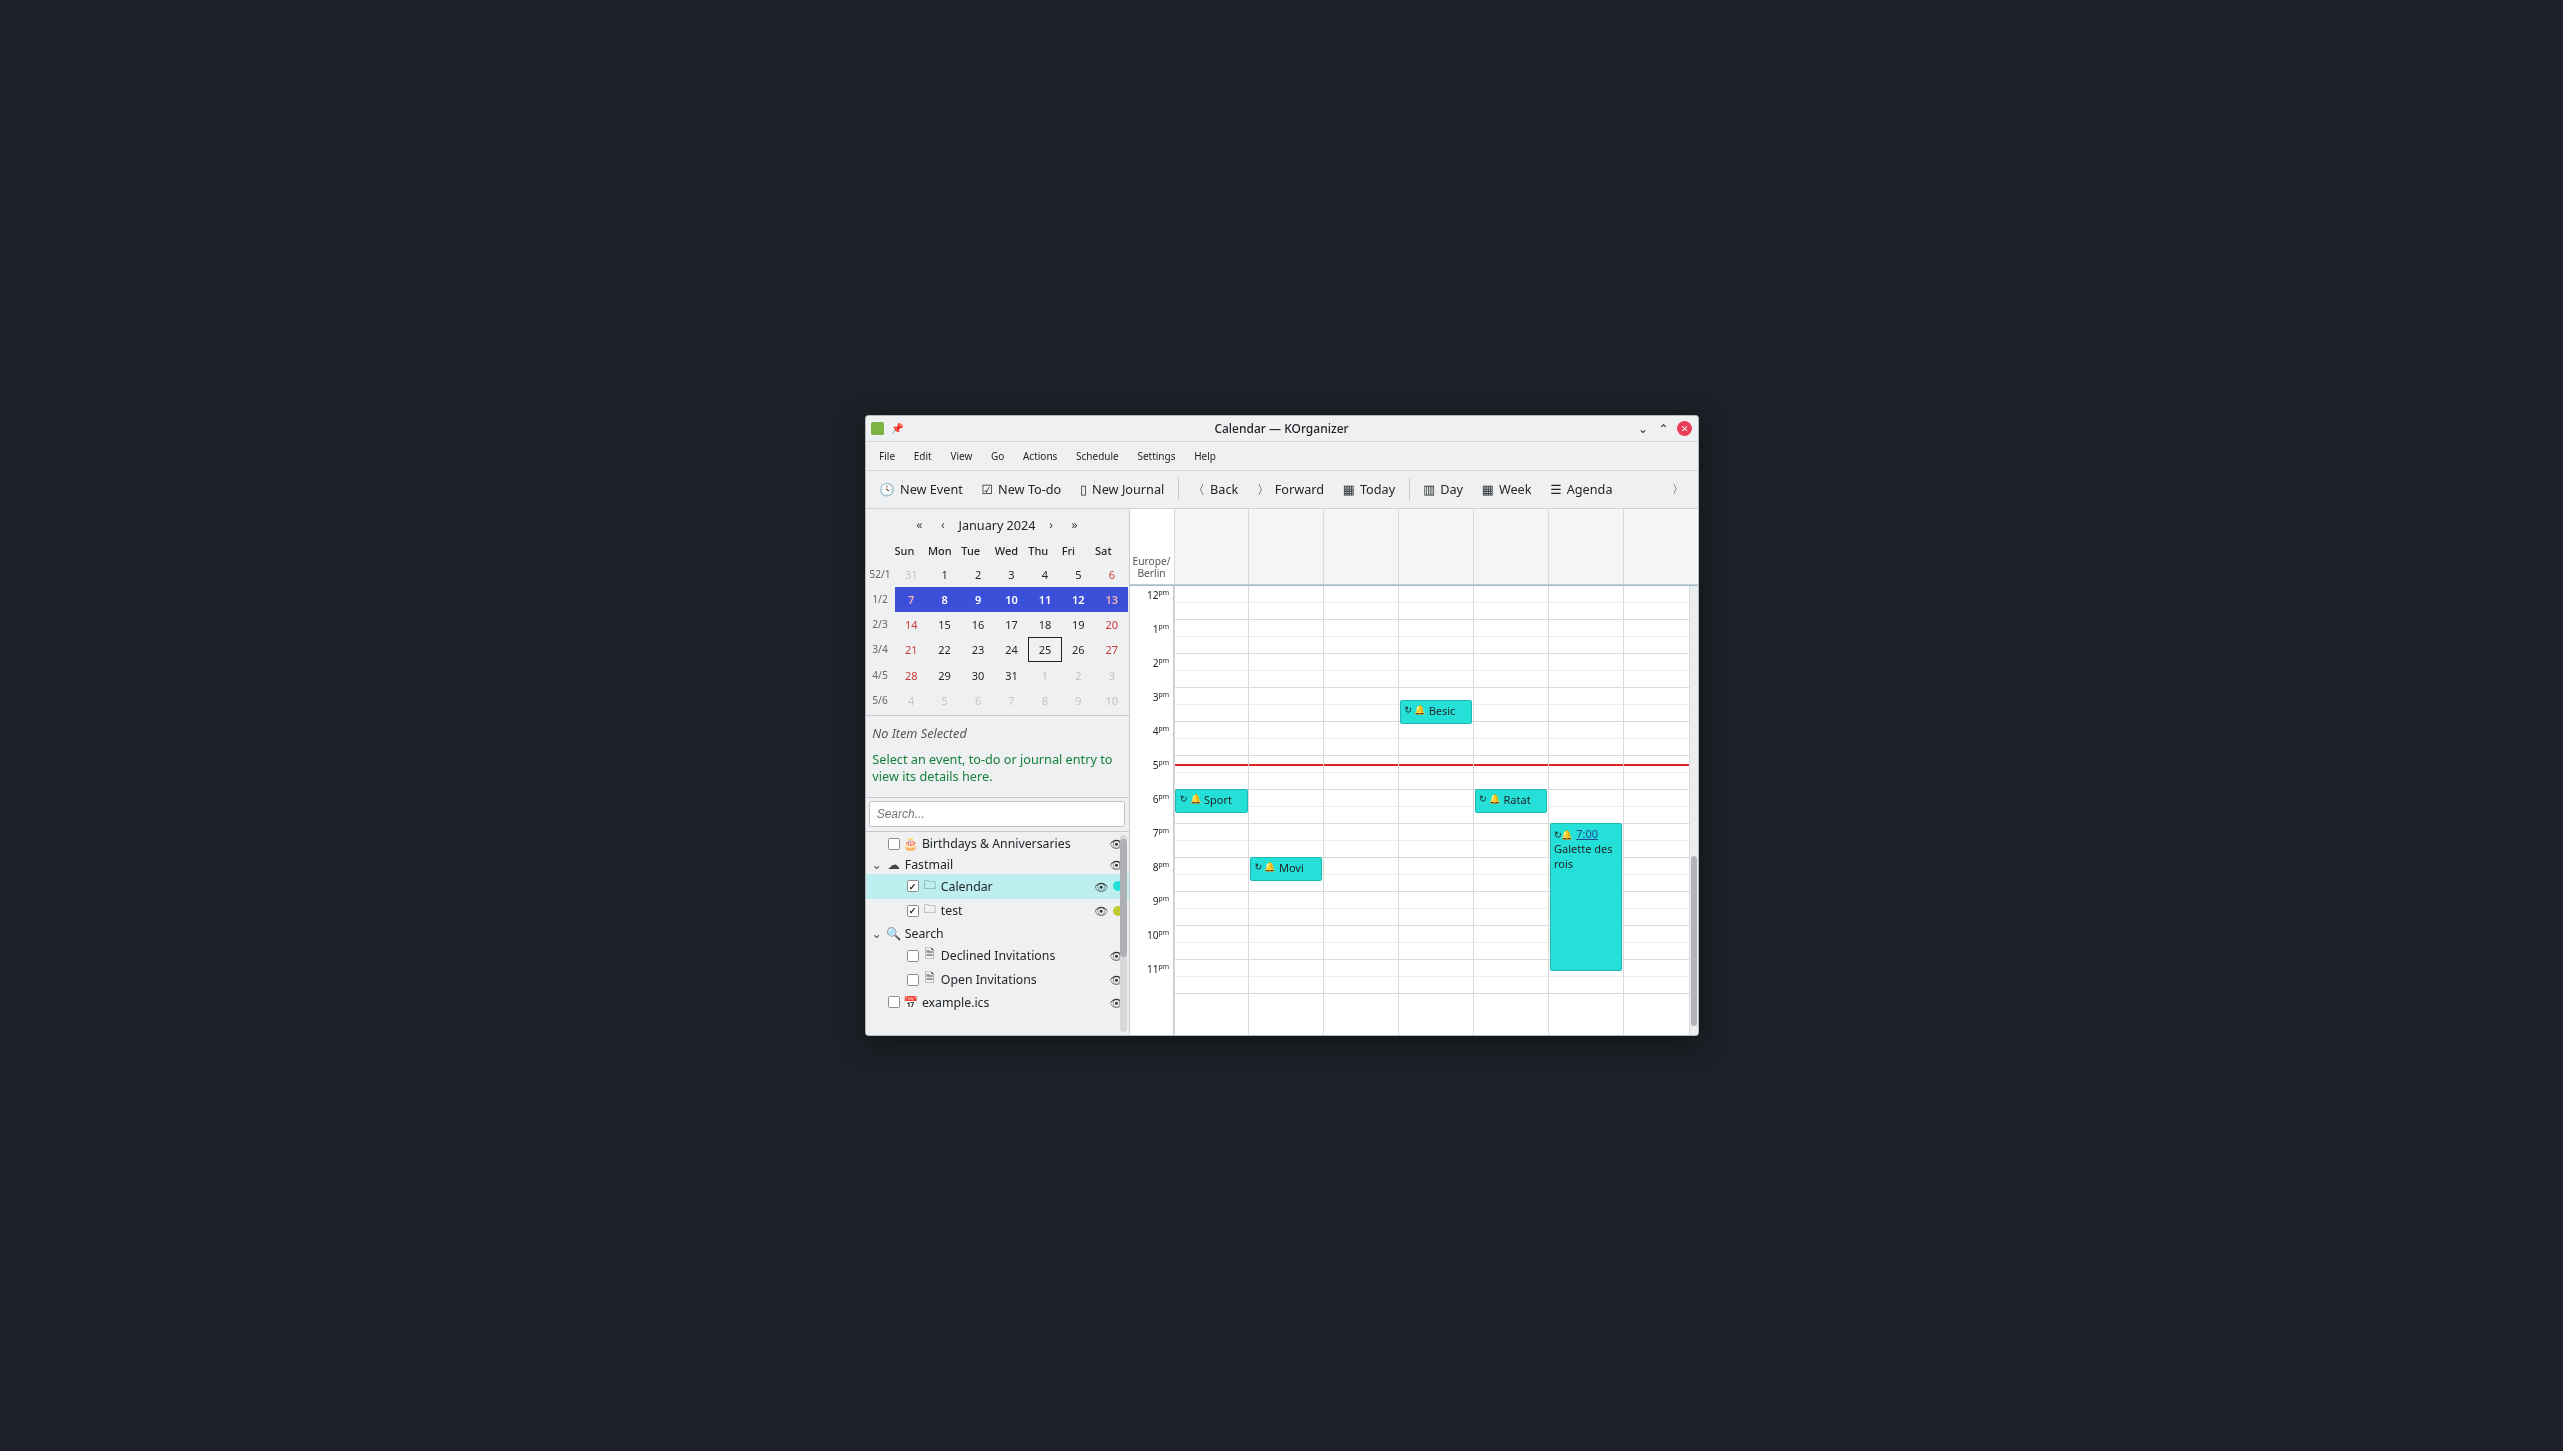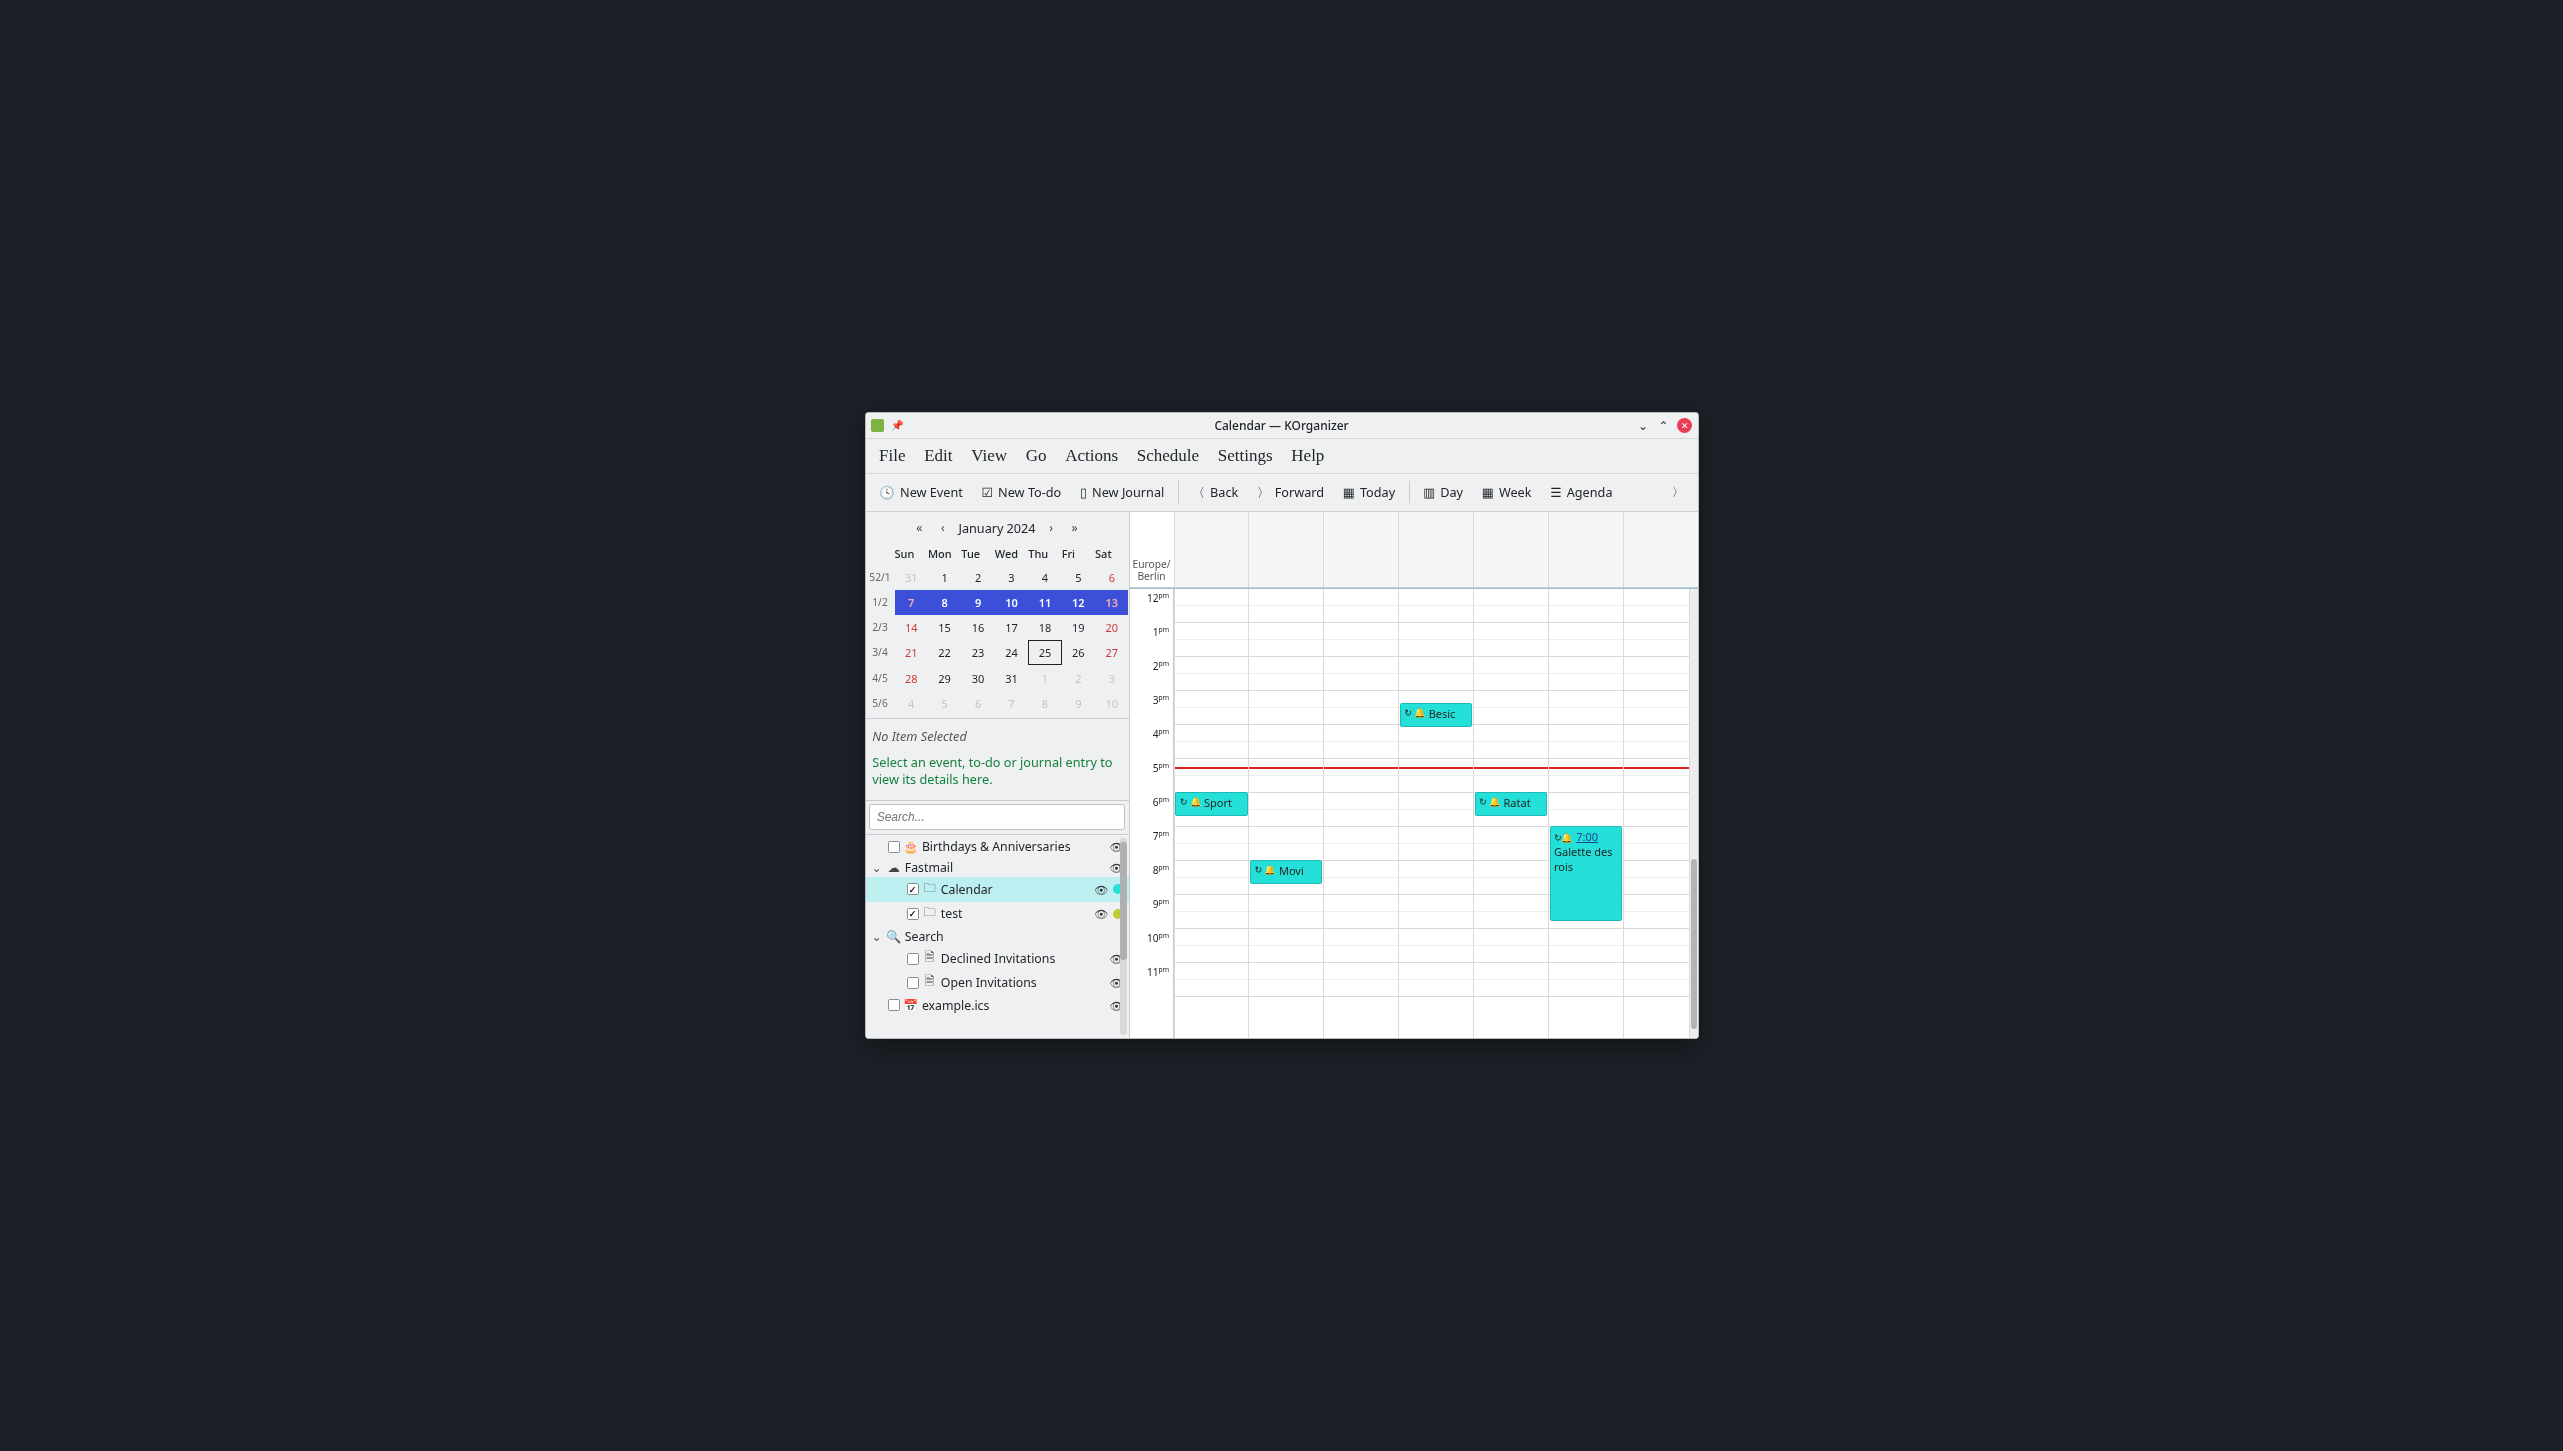--- a/index.html
+++ b/index.html
@@ -43,21 +43,21 @@
   }
   .titlebar .wbtns { margin-left: auto; display: flex; gap: 6.8px; align-items:center;}
   .titlebar .wbtn { width: 13.6px; height: 13.6px; display:flex;align-items:center;justify-content:center;}
   .titlebar .min::before { content:"⌄"; font-size:12px; color:#333; }
   .titlebar .max::before { content:"⌃"; font-size:12px; color:#333; }
   .titlebar .close { width: 15.3px; height: 15.3px; border-radius: 50%; background:#e93d58; color:#fff;display:flex;align-items:center;justify-content:center;font-size:9.3px;}
   
   .menubar {
     display: flex; gap: 1.7px; padding: 3.4px 5.1px; border-top:0.8px solid #d7d8da;
   }
-  .menubar .mitem { padding: 3.4px 8.5px; border-radius: 2.5px; font-size:17px;font-family:Liberation Serif, serif;}
+  .menubar .mitem { padding: 3.4px 8.5px; border-radius: 2.5px; font-size:10px;}
   
   .toolbar {
     display: flex; align-items: center; padding: 3.4px 5.1px;
     border-top: 0.8px solid #d7d8da; border-bottom: 0.8px solid #d0d1d3;
     gap: 1.7px;
   }
   .tbtn {
     display: flex; align-items: center; gap: 5.1px;
     padding: 6px 8.5px; border-radius: 2.5px; font-size:12.7px;
   }
@@ -558,21 +558,21 @@
               <div class="half"></div>
               <div class="half h0"></div>
               <div class="half"></div>
               <div class="half h0"></div>
               <div class="half"></div>
               <div class="half h0"></div>
               <div class="half"></div>
               <div class="half h0"></div>
               <div class="half"></div>
               <div class="half h0"></div>
-              <div class="event long" style="top: 237px; height: 95px;"><span class="ei">↻</span><span class="ei">🔔</span> <a class="link">7:00</a><br><span>Galette des rois</span></div>
+              <div class="event long" style="top: 237px; height: 148px;"><span class="ei">↻</span><span class="ei">🔔</span> <a class="link">7:00</a><br><span>Galette des rois</span></div>
             </div>
             <div class="col">
               <div class="half"></div>
               <div class="half h0"></div>
               <div class="half"></div>
               <div class="half h0"></div>
               <div class="half"></div>
               <div class="half h0"></div>
               <div class="half"></div>
               <div class="half h0"></div>

